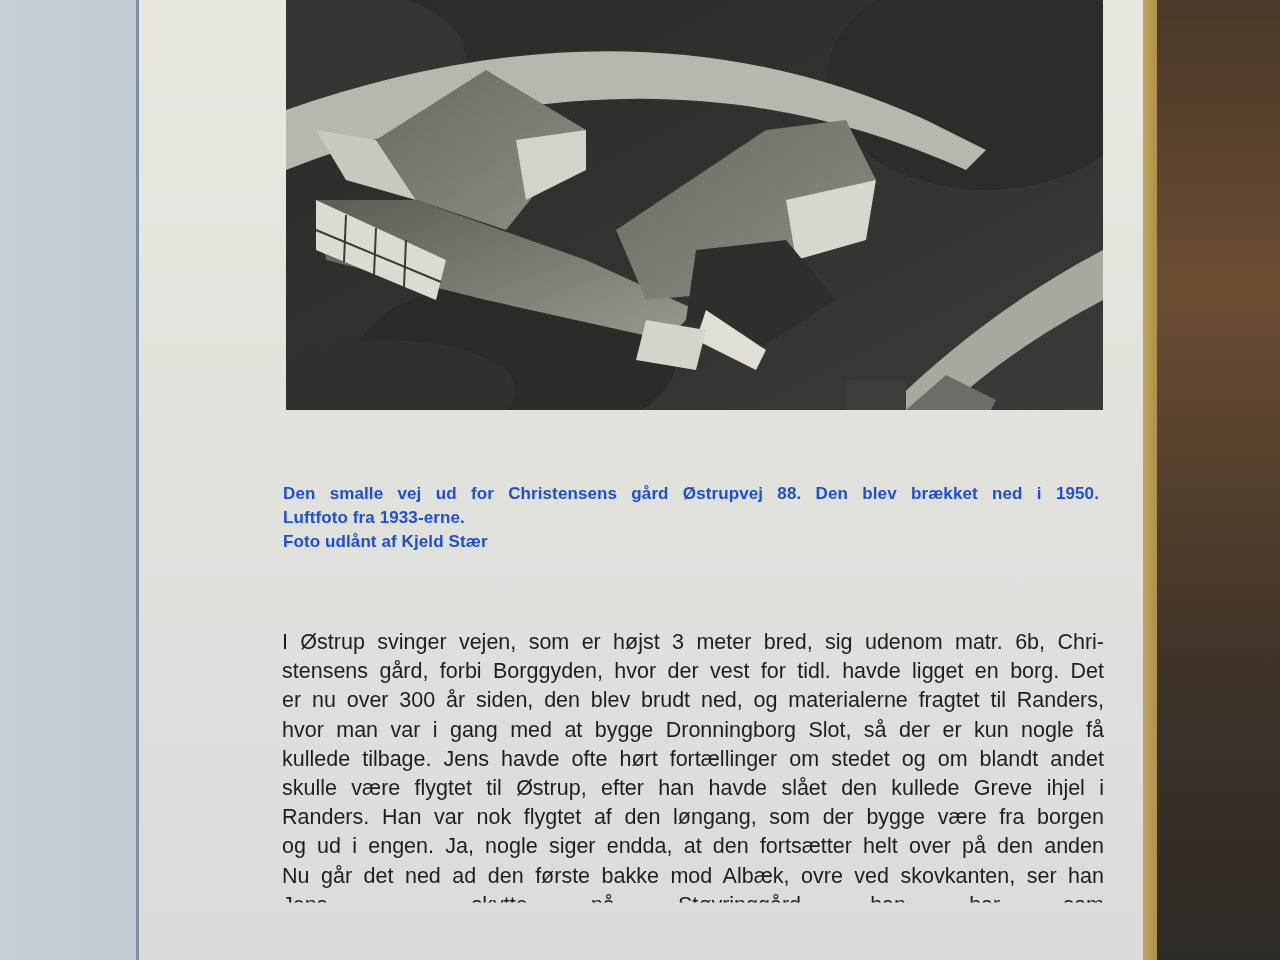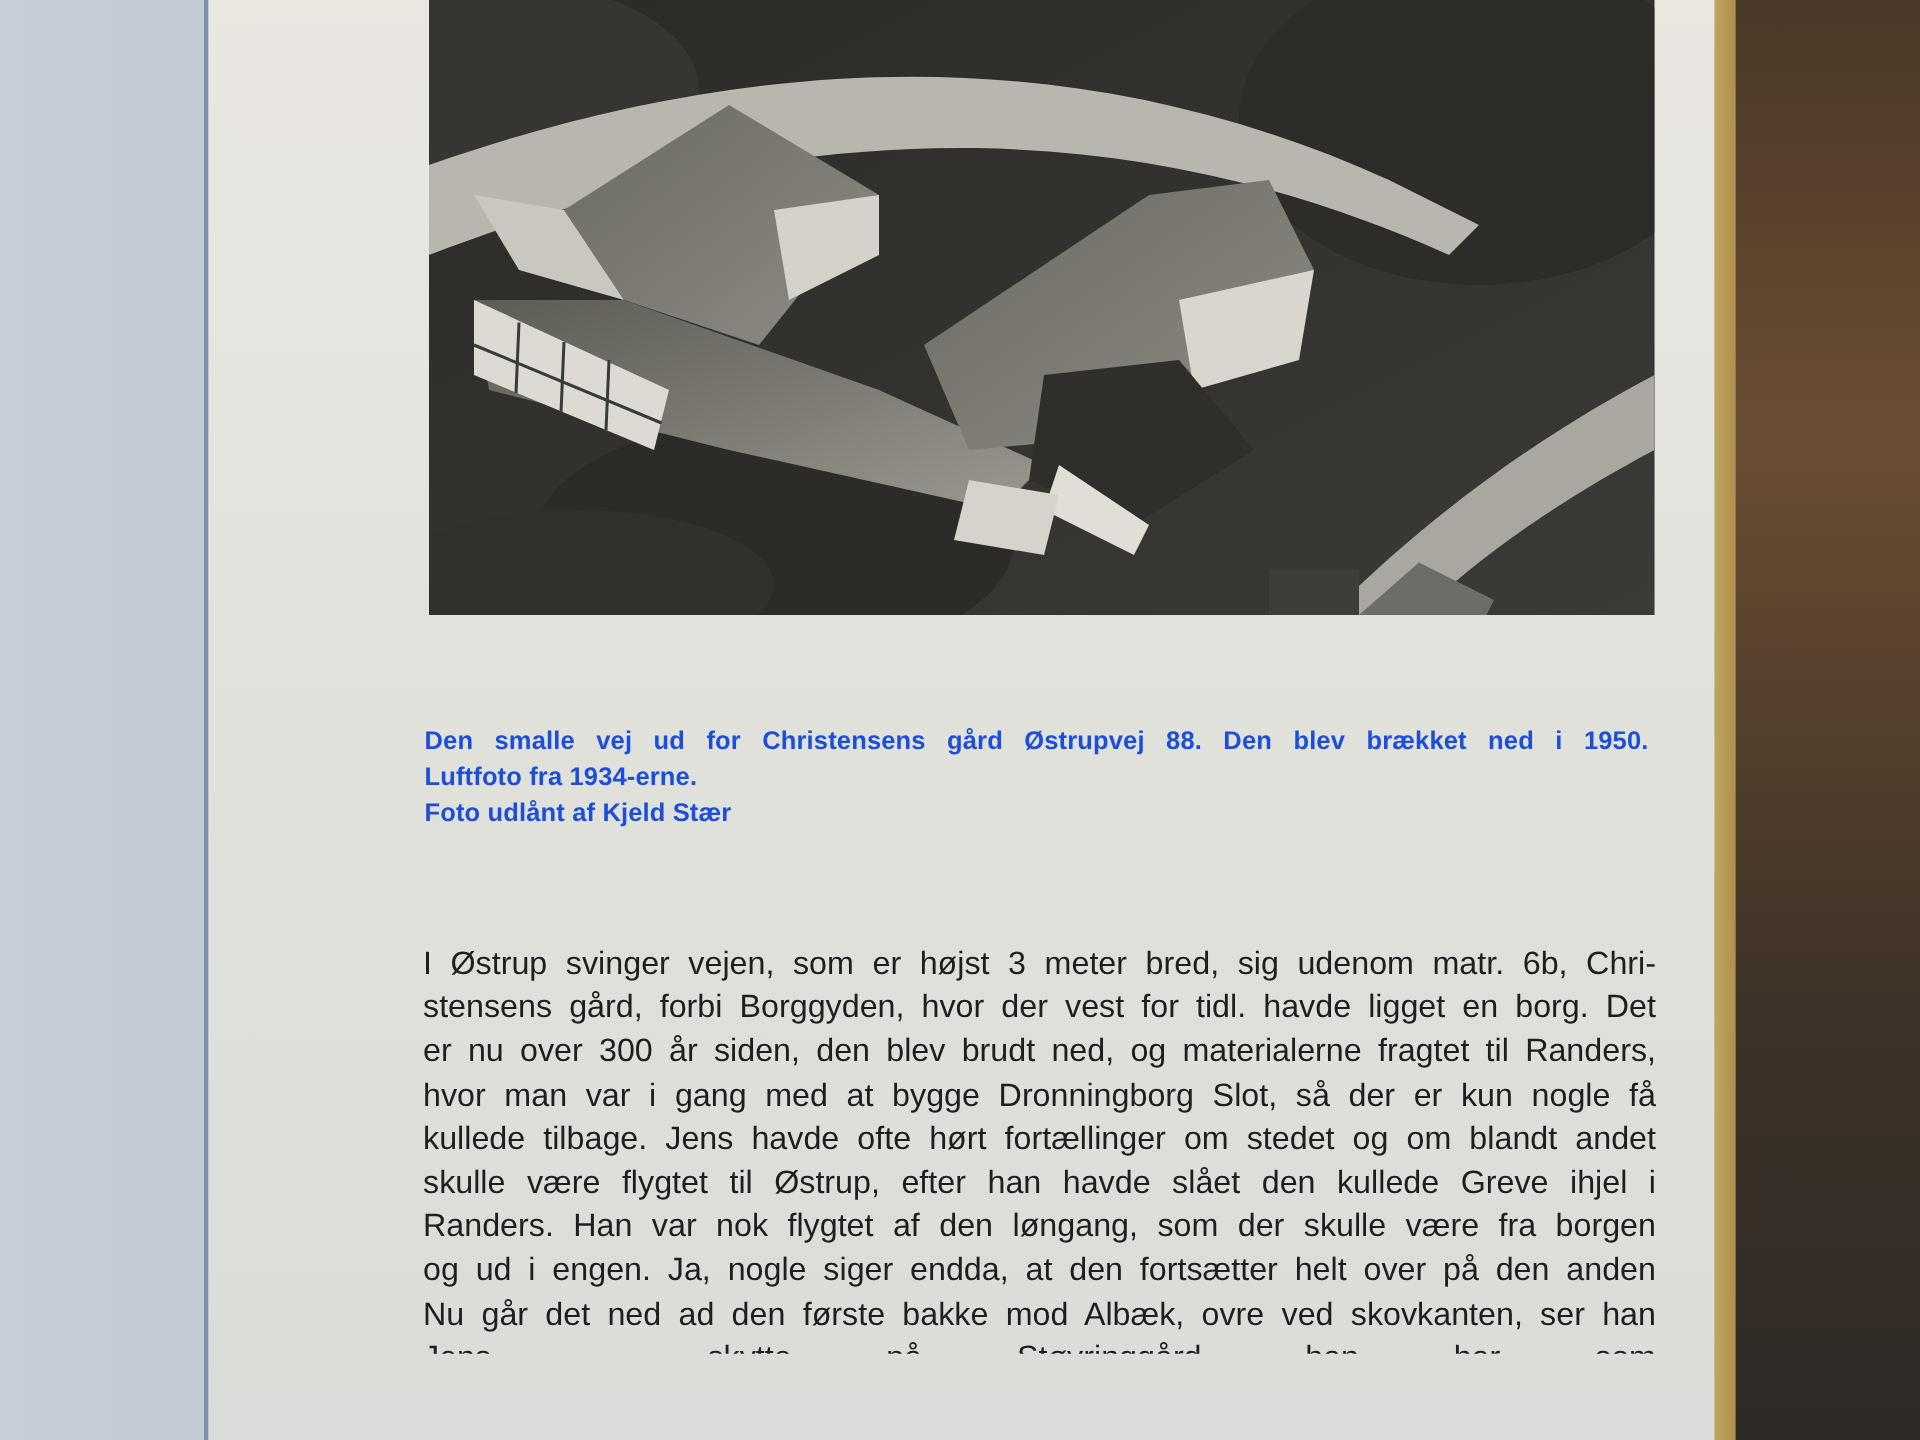--- a/index.html
+++ b/index.html
@@ -73,28 +73,28 @@
     <polygon points="420,310 480,350 470,370 410,340" fill="#e0ded6"></polygon>
     <polygon points="360,320 420,330 410,370 350,360" fill="#d5d3cb"></polygon>
 
     <polygon points="620,410 660,375 710,400 705,410" fill="#6e6c66"></polygon>
     <rect x="560" y="380" width="60" height="30" fill="#3d3d39"></rect>
   </svg>
 </div>
 
 <div class="caption">
   <div class="l1">Den smalle vej ud for Christensens gård Østrupvej 88. Den blev brækket ned i 1950.</div>
-  <div>Luftfoto fra 1934-erne.</div>
+  <div>Luftfoto fra 1933-erne.</div>
   <div>Foto udlånt af Kjeld Stær</div>
 </div>
 
 <div class="body-text">
   <div class="j">I Østrup svinger vejen, som er højst 3 meter bred, sig udenom matr. 6b, Chri-</div>
   <div class="j">stensens gård, forbi Borggyden, hvor der vest for tidl. havde ligget en borg. Det</div>
   <div class="j">er nu over 300 år siden, den blev brudt ned, og materialerne fragtet til Randers,</div>
   <div class="j">hvor man var i gang med at bygge Dronningborg Slot, så der er kun nogle få</div>
   <div class="j">kullede tilbage. Jens havde ofte hørt fortællinger om stedet og om blandt andet</div>
   <div class="j">skulle være flygtet til Østrup, efter han havde slået den kullede Greve ihjel i</div>
-  <div class="j">Randers. Han var nok flygtet af den løngang, som der skulle være fra borgen</div>
+  <div class="j">Randers. Han var nok flygtet af den løngang, som der bygge være fra borgen</div>
   <div class="j">og ud i engen. Ja, nogle siger endda, at den fortsætter helt over på den anden</div>
   <div class="j">Nu går det ned ad den første bakke mod Albæk, ovre ved skovkanten, ser han</div>
   <div class="j" style="clip-path: inset(0 0 60% 0);">Jens ... skytte på Støvringgård, han har som</div>
 </div>
 
 </body></html>

